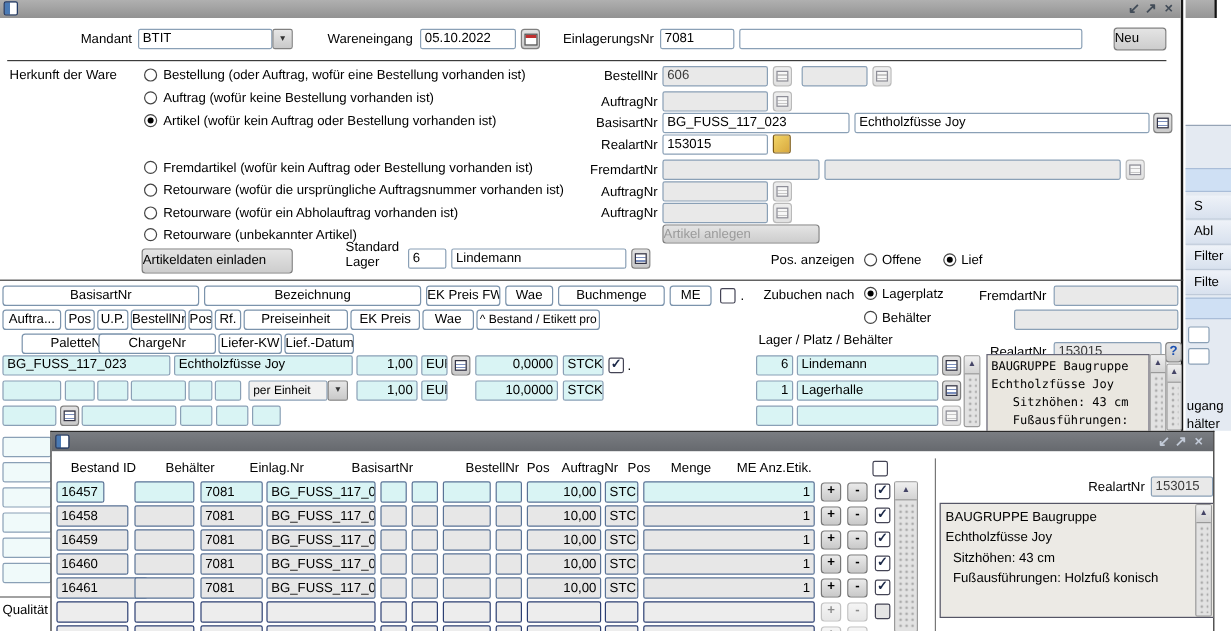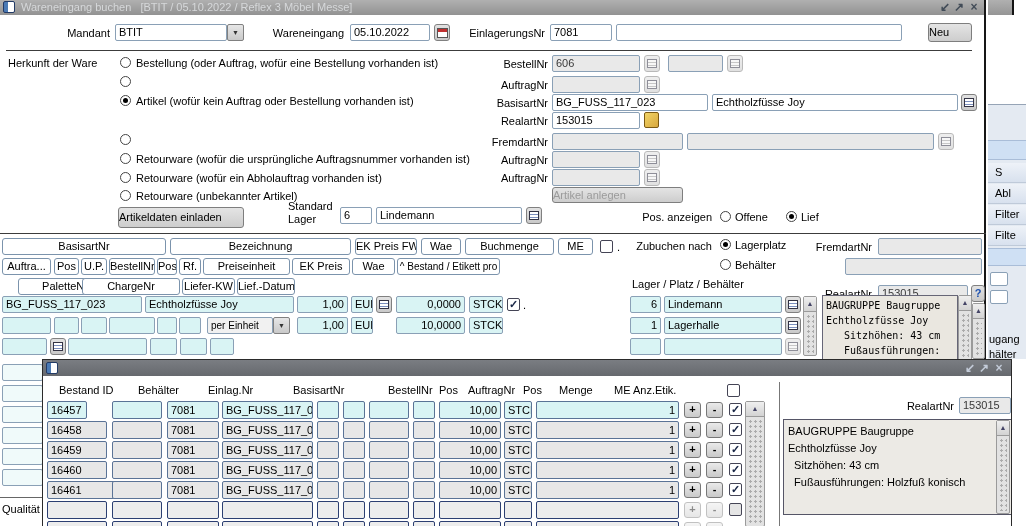--- a/index.html
+++ b/index.html
@@ -76,21 +76,20 @@
   <div class="stripband" style="top:248px;height:18px"></div>
   <div class="L" style="left:990px;top:272px;width:18px;height:14px;background:#fff;border:1px solid #8aa0b6;border-radius:2px"></div>
   <div class="L" style="left:990px;top:290px;width:18px;height:14px;background:#fff;border:1px solid #8aa0b6;border-radius:2px"></div>
   <div class="L" style="left:989px;top:333px">ugang</div>
   <div class="L" style="left:989px;top:348px">hälter</div>
 
   <div style="position:absolute;left:0;top:0;width:986px;height:526px;background:#fff;border-right:2px solid #161616;z-index:1">
 
     <div style="position:absolute;left:0;top:0;width:100%;height:15px;background:linear-gradient(#b0b0b0,#929292)">
       <span class="wicon"></span>
-      <span class="TBtxt" style="left:21px;color:#d6d8da"><span>Wareneingang buchen</span>&nbsp;&nbsp;&nbsp;<span>[BTIT / 05.10.2022 / Reflex 3 Möbel Messe]</span></span>
       <span class="wbtn" style="right:32px;color:#424c58">↙</span>
       <span class="wbtn" style="right:18px;color:#424c58">↗</span>
       <span class="wbtn" style="right:3px;color:#424c58">×</span>
     </div>
 
     <div class="L R" style="left:30px;top:27px;width:80px">Mandant</div>
     <div class="F" style="left:115px;top:24px;width:112px">BTIT</div>
     <div class="dd" style="left:227px;top:24px">▼</div>
     <div class="L R" style="left:262px;top:27px;width:82px">Wareneingang</div>
     <div class="F" style="left:350px;top:24px;width:80px">05.10.2022</div>
@@ -100,25 +99,27 @@
     <div class="L R" style="left:450px;top:27px;width:95px">EinlagerungsNr</div>
     <div class="F" style="left:550px;top:24px;width:62px">7081</div>
     <div class="F" style="left:616px;top:24px;width:286px"></div>
     <div class="B" style="left:928px;top:23px;width:44px;height:19px">Neu</div>
     <div class="HL" style="left:6px;top:50px;width:966px"></div>
 
     <div class="L" style="left:8px;top:57px">Herkunft der Ware</div>
     <div class="RD" style="left:120px;top:57px"></div>
     <div class="L" style="left:136px;top:57px">Bestellung (oder Auftrag, wofür eine Bestellung vorhanden ist)</div>
     <div class="RD" style="left:120px;top:76px"></div>
+    <div class="L" style="left:136px;top:76px">Auftrag (wofür keine Bestellung vorhanden ist)</div>
     <div class="RD" style="left:120px;top:95px">
         <i></i>
       </div>
     <div class="L" style="left:136px;top:95px">Artikel (wofür kein Auftrag oder Bestellung vorhanden ist)</div>
     <div class="RD" style="left:120px;top:134px"></div>
+    <div class="L" style="left:136px;top:134px">Fremdartikel (wofür kein Auftrag oder Bestellung vorhanden ist)</div>
     <div class="RD" style="left:120px;top:153px"></div>
     <div class="L" style="left:136px;top:153px">Retourware (wofür die ursprüngliche Auftragsnummer vorhanden ist)</div>
     <div class="RD" style="left:120px;top:172px"></div>
     <div class="L" style="left:136px;top:172px">Retourware (wofür ein Abholauftrag vorhanden ist)</div>
     <div class="RD" style="left:120px;top:190px"></div>
     <div class="L" style="left:136px;top:190px">Retourware (unbekannter Artikel)</div>
 
     <div class="L R" style="left:458px;top:58px;width:90px">BestellNr</div>
     <div class="F dis" style="left:552px;top:55px;width:88px">606</div>
     <div class="IB IBd" style="left:644px;top:55px">

